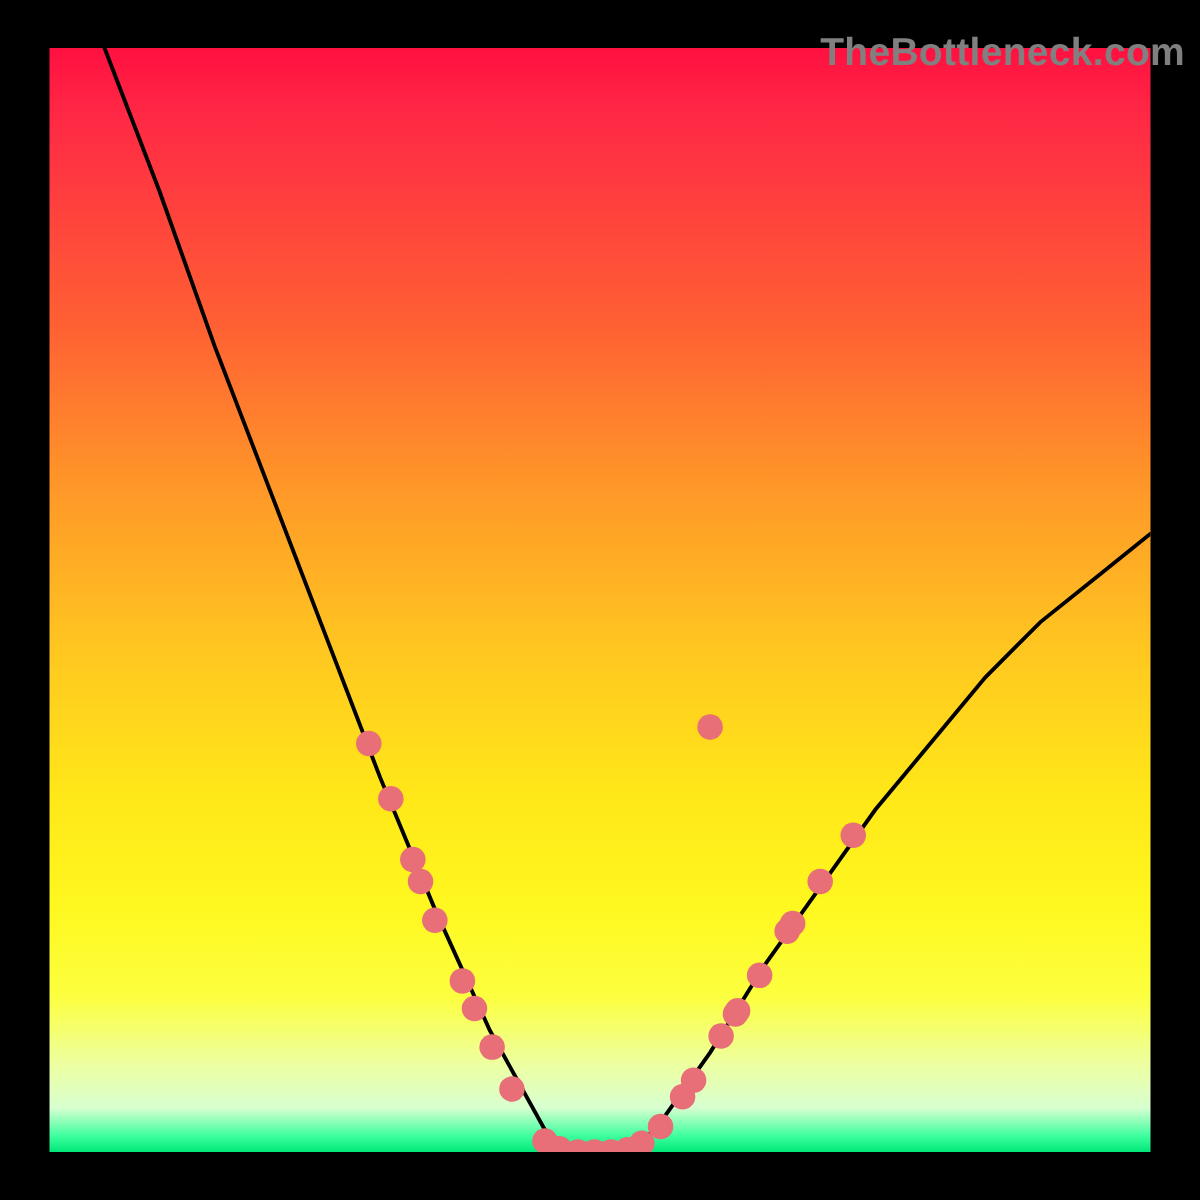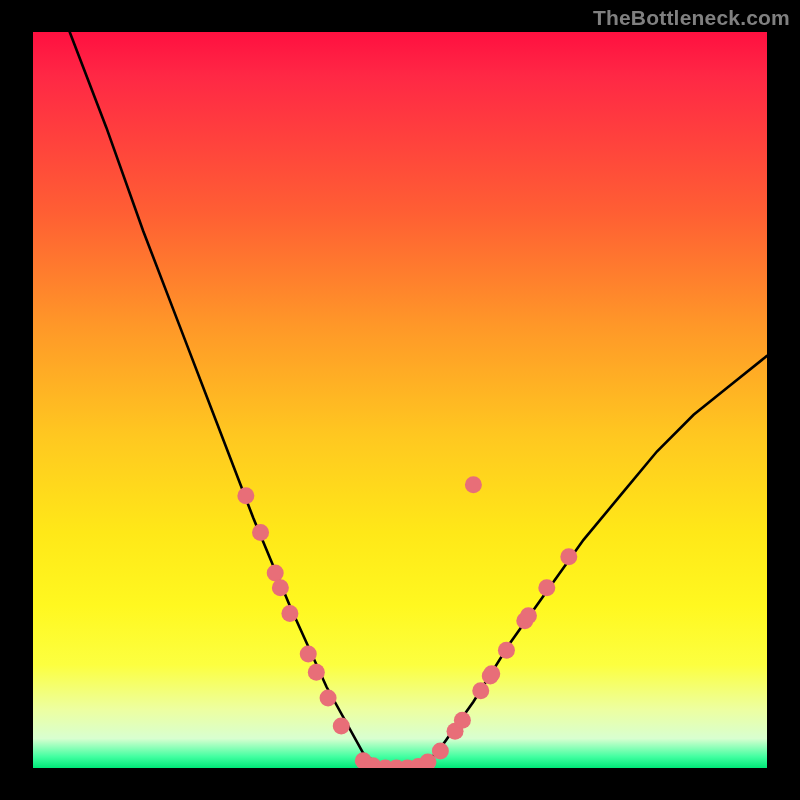--- a/index.html
+++ b/index.html
@@ -34,24 +34,24 @@
   }
   svg.overlay {
     position: absolute;
     left: 33px;
     top: 32px;
     width: 734px;
     height: 736px;
   }
   .watermark {
     position: absolute;
-    top: 6px;
+    top: 19px;
     right: 10px;
     font-family: Arial, Helvetica, sans-serif;
-    font-size: 21px;
+    font-size: 26px;
     font-weight: bold;
     color: #808080;
     letter-spacing: 0.2px;
   }
 </style>
 </head>
 <body>
 
 <div class="plot-area"></div>
 

